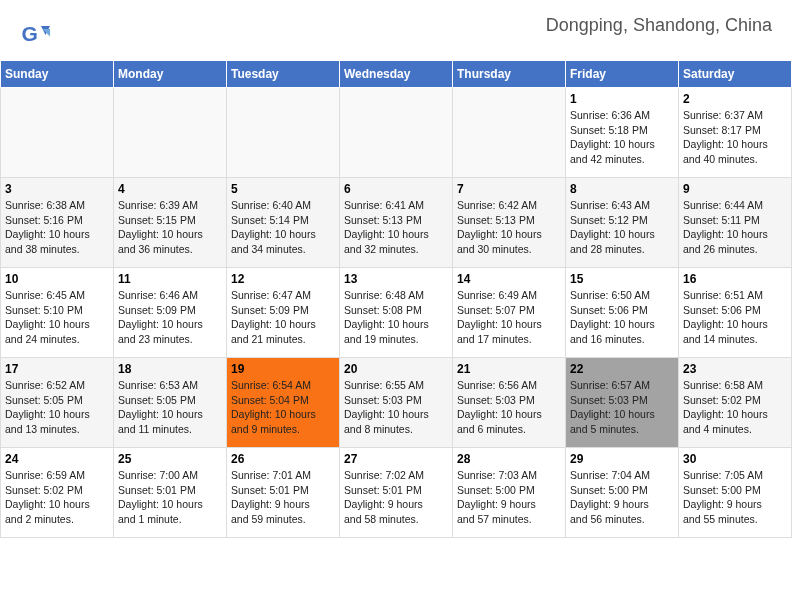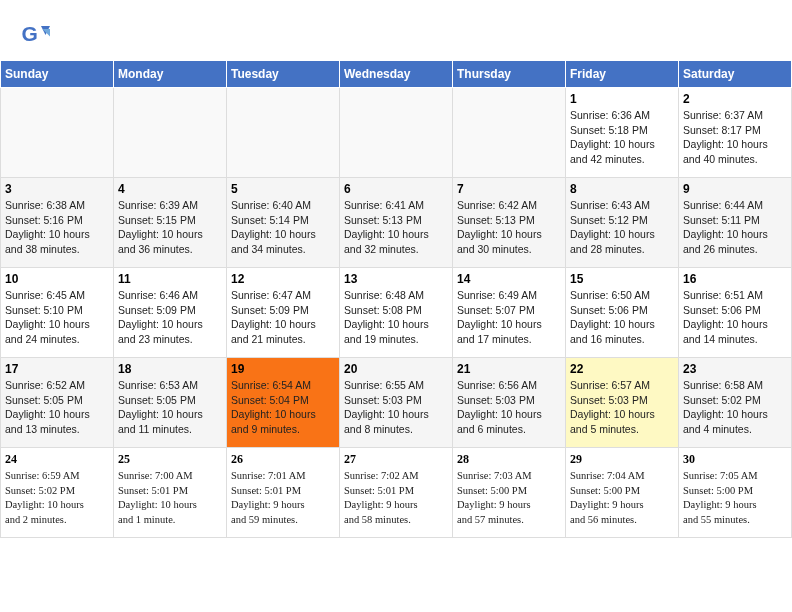--- a/index.html
+++ b/index.html
@@ -106,20 +106,21 @@
 <div class="header-area">
   <div class="logo">
     <svg class="logo-icon" viewBox="0 0 40 40">
       <text x="2" y="28" font-size="28" fill="#4472c4" font-family="Arial" font-weight="bold">G</text>
 
       <polygon points="28,8 40,8 34,20" fill="#4472c4"></polygon>
       <polygon points="30,12 40,12 40,22" fill="#6fa8dc"></polygon>
     </svg>
   </div>
   <div class="title-block">
+    <div class="location-title">Dongping, Shandong, China</div>
   </div>
 </div>
 
 <table class="calendar">
   <thead>
     <tr>
     <th>Sunday</th>
         <th>Monday</th>
         <th>Tuesday</th>
         <th>Wednesday</th>
@@ -260,34 +261,34 @@
 Sunset: 5:03 PM
 Daylight: 10 hours
 and 8 minutes.</span></div>
         </td>
         <td style="background-color: rgb(245, 245, 245);">
           <div class="cell-content"><span class="day-num">21</span><span class="info" style="white-space: pre-line;">Sunrise: 6:56 AM
 Sunset: 5:03 PM
 Daylight: 10 hours
 and 6 minutes.</span></div>
         </td>
-        <td style="background-color: #fef9c3;">
+        <td style="background-color: #a3a3a3;">
           <div class="cell-content"><span class="day-num">22</span><span class="info" style="white-space: pre-line;">Sunrise: 6:57 AM
 Sunset: 5:03 PM
 Daylight: 10 hours
 and 5 minutes.</span></div>
         </td>
         <td style="background-color: rgb(245, 245, 245);">
           <div class="cell-content"><span class="day-num">23</span><span class="info" style="white-space: pre-line;">Sunrise: 6:58 AM
 Sunset: 5:02 PM
 Daylight: 10 hours
 and 4 minutes.</span></div>
         </td>
       </tr>
-      <tr style="background-color: #ec4899; font-family: Liberation Serif, serif;">
+      <tr style="background-color: #ec4899;">
         <td>
           <div class="cell-content"><span class="day-num">24</span><span class="info" style="white-space: pre-line;">Sunrise: 6:59 AM
 Sunset: 5:02 PM
 Daylight: 10 hours
 and 2 minutes.</span></div>
         </td>
         <td>
           <div class="cell-content"><span class="day-num">25</span><span class="info" style="white-space: pre-line;">Sunrise: 7:00 AM
 Sunset: 5:01 PM
 Daylight: 10 hours

